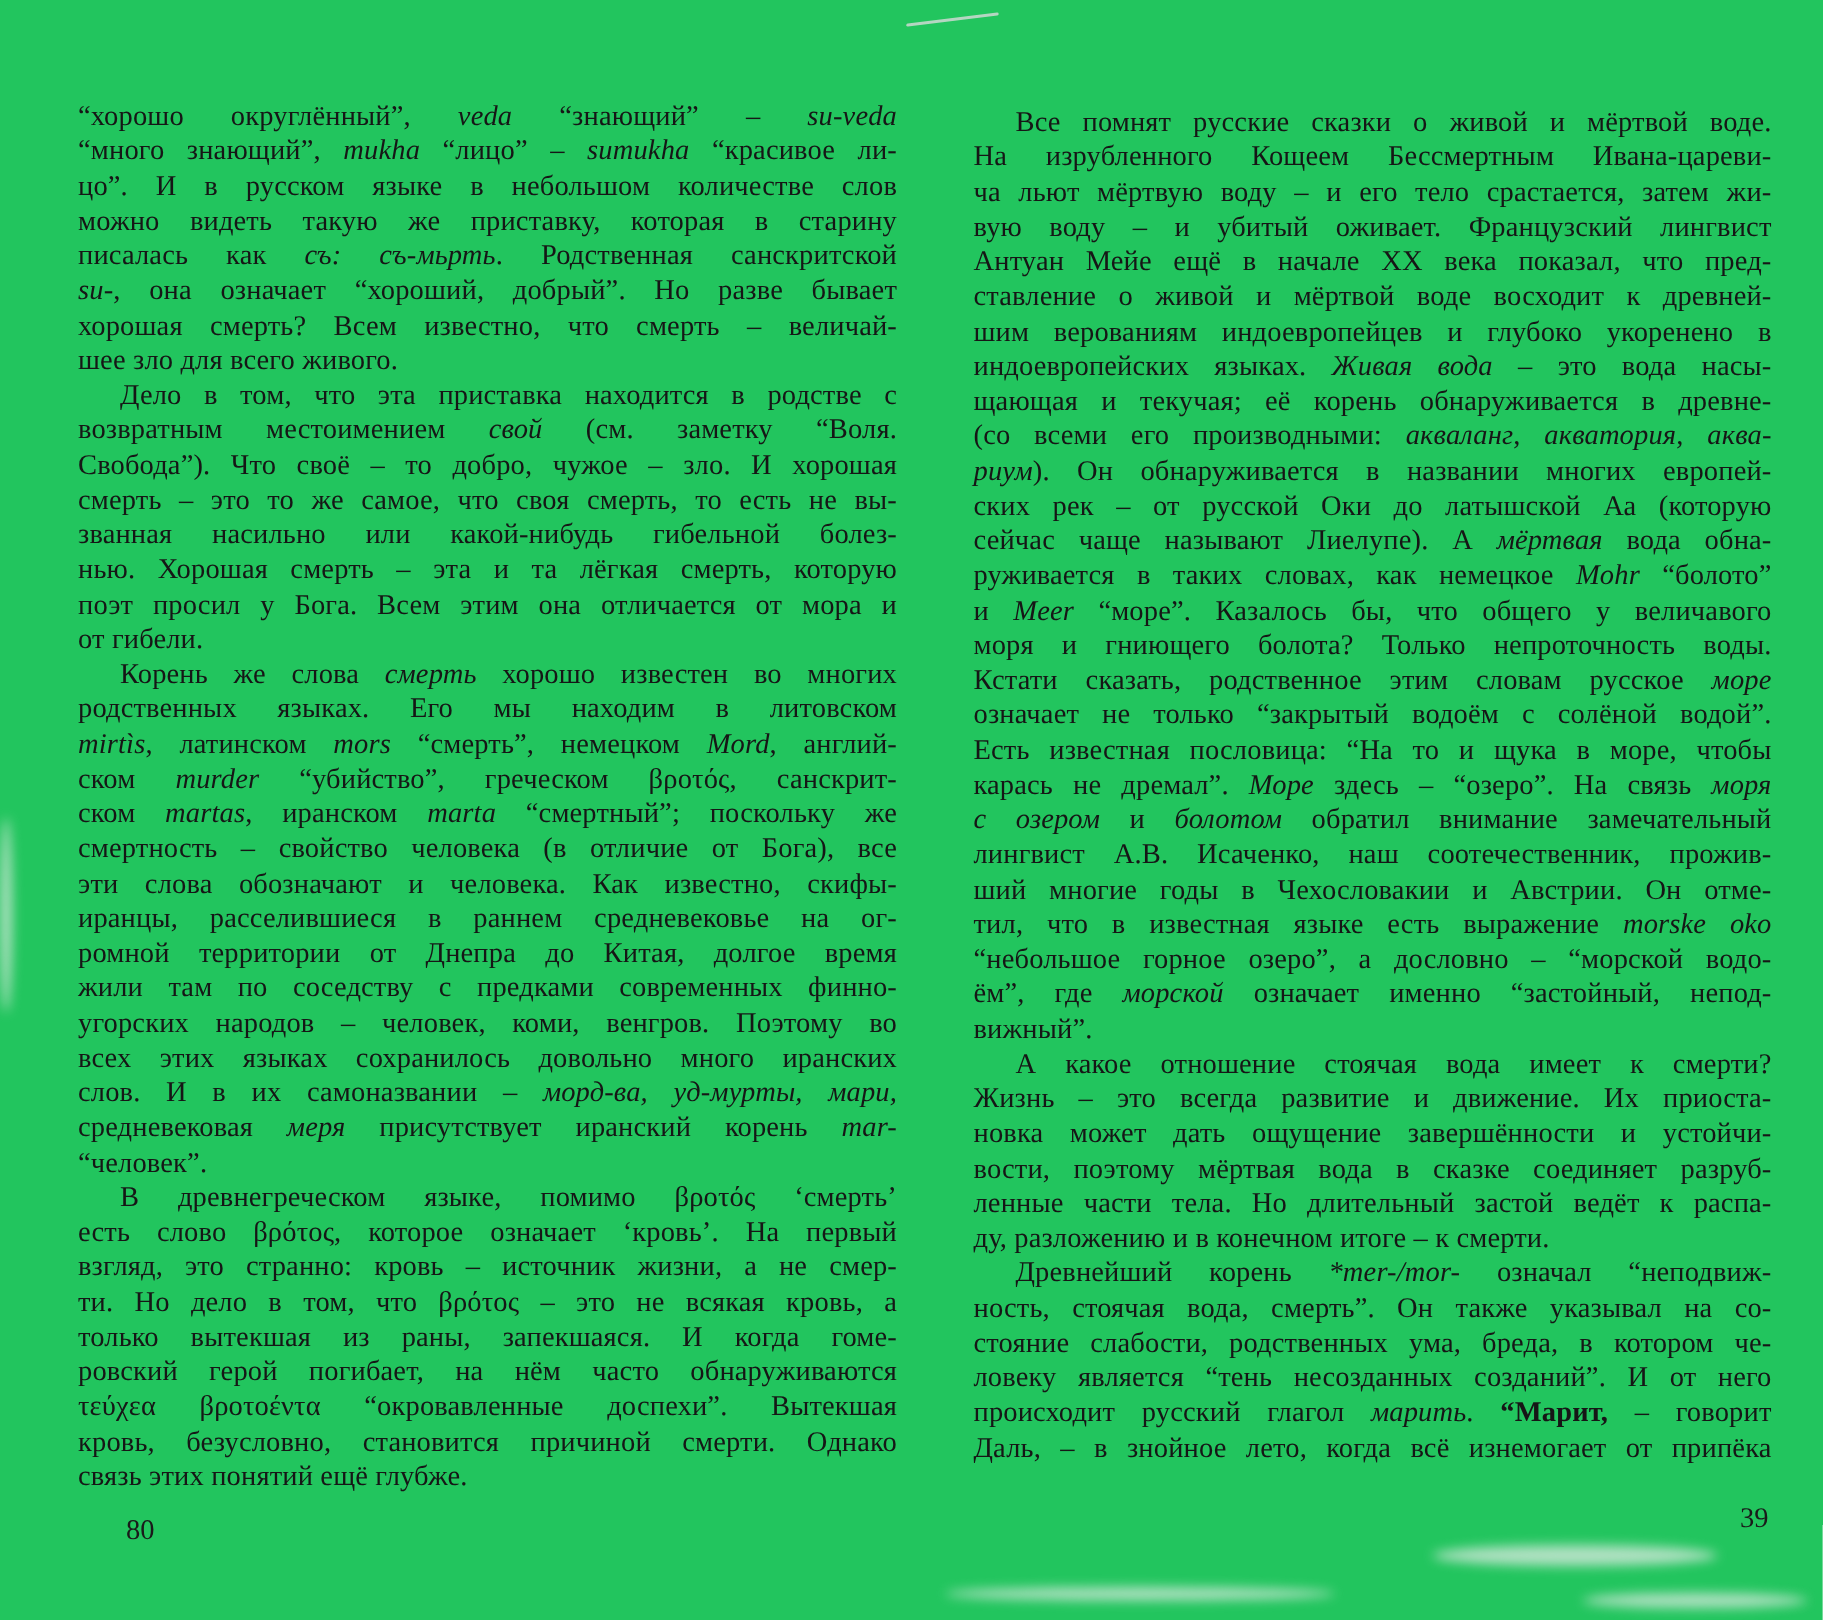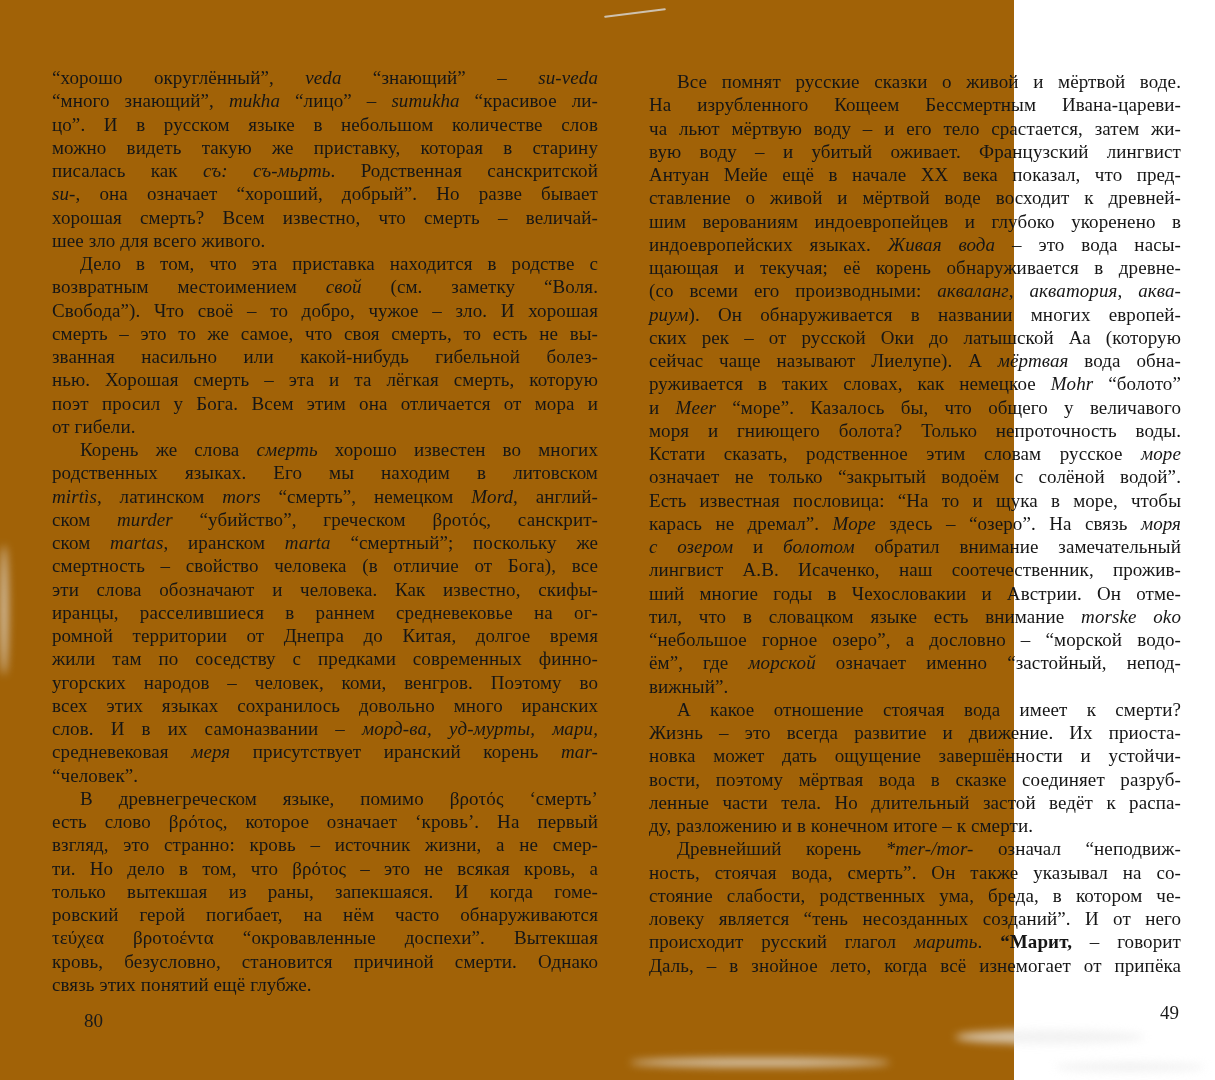--- a/index.html
+++ b/index.html
@@ -4,22 +4,22 @@
 <style>
   html, body { margin: 0; padding: 0; }
   body {
     width: 1215px; height: 1080px;
     background: #ffffff;
     font-family: "Liberation Serif", "DejaVu Serif", serif;
     overflow: hidden;
   }
   .scan {
     position: relative;
-    width: 1014px; height: 1080px;
-    background: #a16207;
+    width: 1215px; height: 1080px;
+    background: #22c55e;
     color: #161616;
   }
   .page-col {
     position: absolute;
     font-size: 19px;
     line-height: 23.25px;
     letter-spacing: 0.1px;
   }
   .page-col.left  { left: 52px;  top: 66px; width: 546px; }
   .page-col.right { left: 649px; top: 70px; width: 532px; }
@@ -140,35 +140,35 @@
       <div class="line"><span>руживается в таких словах, как немецкое </span><span class="it">Mohr</span><span> “болото”</span></div>
       <div class="line"><span>и </span><span class="it">Meer</span><span> “море”. Казалось бы, что общего у величавого</span></div>
       <div class="line"><span>моря и гниющего болота? Только непроточность воды.</span></div>
       <div class="line"><span>Кстати сказать, родственное этим словам русское </span><span class="it">море</span></div>
       <div class="line"><span>означает не только “закрытый водоём с солёной водой”.</span></div>
       <div class="line"><span>Есть известная пословица: “На то и щука в море, чтобы</span></div>
       <div class="line"><span>карась не дремал”. </span><span class="it">Море</span><span> здесь – “озеро”. На связь </span><span class="it">моря</span></div>
       <div class="line"><span class="it">с озером</span><span> и </span><span class="it">болотом</span><span> обратил внимание замечательный</span></div>
       <div class="line"><span>лингвист А.В. Исаченко, наш соотечественник, прожив-</span></div>
       <div class="line"><span>ший многие годы в Чехословакии и Австрии. Он отме-</span></div>
-      <div class="line"><span>тил, что в словацком языке есть внимание </span><span class="it">morske oko</span></div>
+      <div class="line"><span>тил, что в известная языке есть выражение </span><span class="it">morske oko</span></div>
       <div class="line"><span>“небольшое горное озеро”, а дословно – “морской водо-</span></div>
       <div class="line"><span>ём”, где </span><span class="it">морской</span><span> означает именно “застойный, непод-</span></div>
       <div class="line noj"><span>вижный”.</span></div>
       <div class="line ind"><span>А какое отношение стоячая вода имеет к смерти?</span></div>
       <div class="line"><span>Жизнь – это всегда развитие и движение. Их приоста-</span></div>
       <div class="line"><span>новка может дать ощущение завершённости и устойчи-</span></div>
       <div class="line"><span>вости, поэтому мёртвая вода в сказке соединяет разруб-</span></div>
       <div class="line"><span>ленные части тела. Но длительный застой ведёт к распа-</span></div>
       <div class="line noj"><span>ду, разложению и в конечном итоге – к смерти.</span></div>
       <div class="line ind"><span>Древнейший корень </span><span class="it">*mer-/mor-</span><span> означал “неподвиж-</span></div>
       <div class="line"><span>ность, стоячая вода, смерть”. Он также указывал на со-</span></div>
       <div class="line"><span>стояние слабости, родственных ума, бреда, в котором че-</span></div>
       <div class="line"><span>ловеку является “тень несозданных созданий”. И от него</span></div>
       <div class="line"><span>происходит русский глагол </span><span class="it">марить</span><span>. </span><span class="bd">“Марит,</span><span> – говорит</span></div>
       <div class="line"><span>Даль, – в знойное лето, когда всё изнемогает от припёка</span></div>
     </div>
 
   <div class="page-number p80">80</div>
 
-  <div class="page-number p81">49</div>
+  <div class="page-number p81">39</div>
 
 </div>
 
 </body></html>

